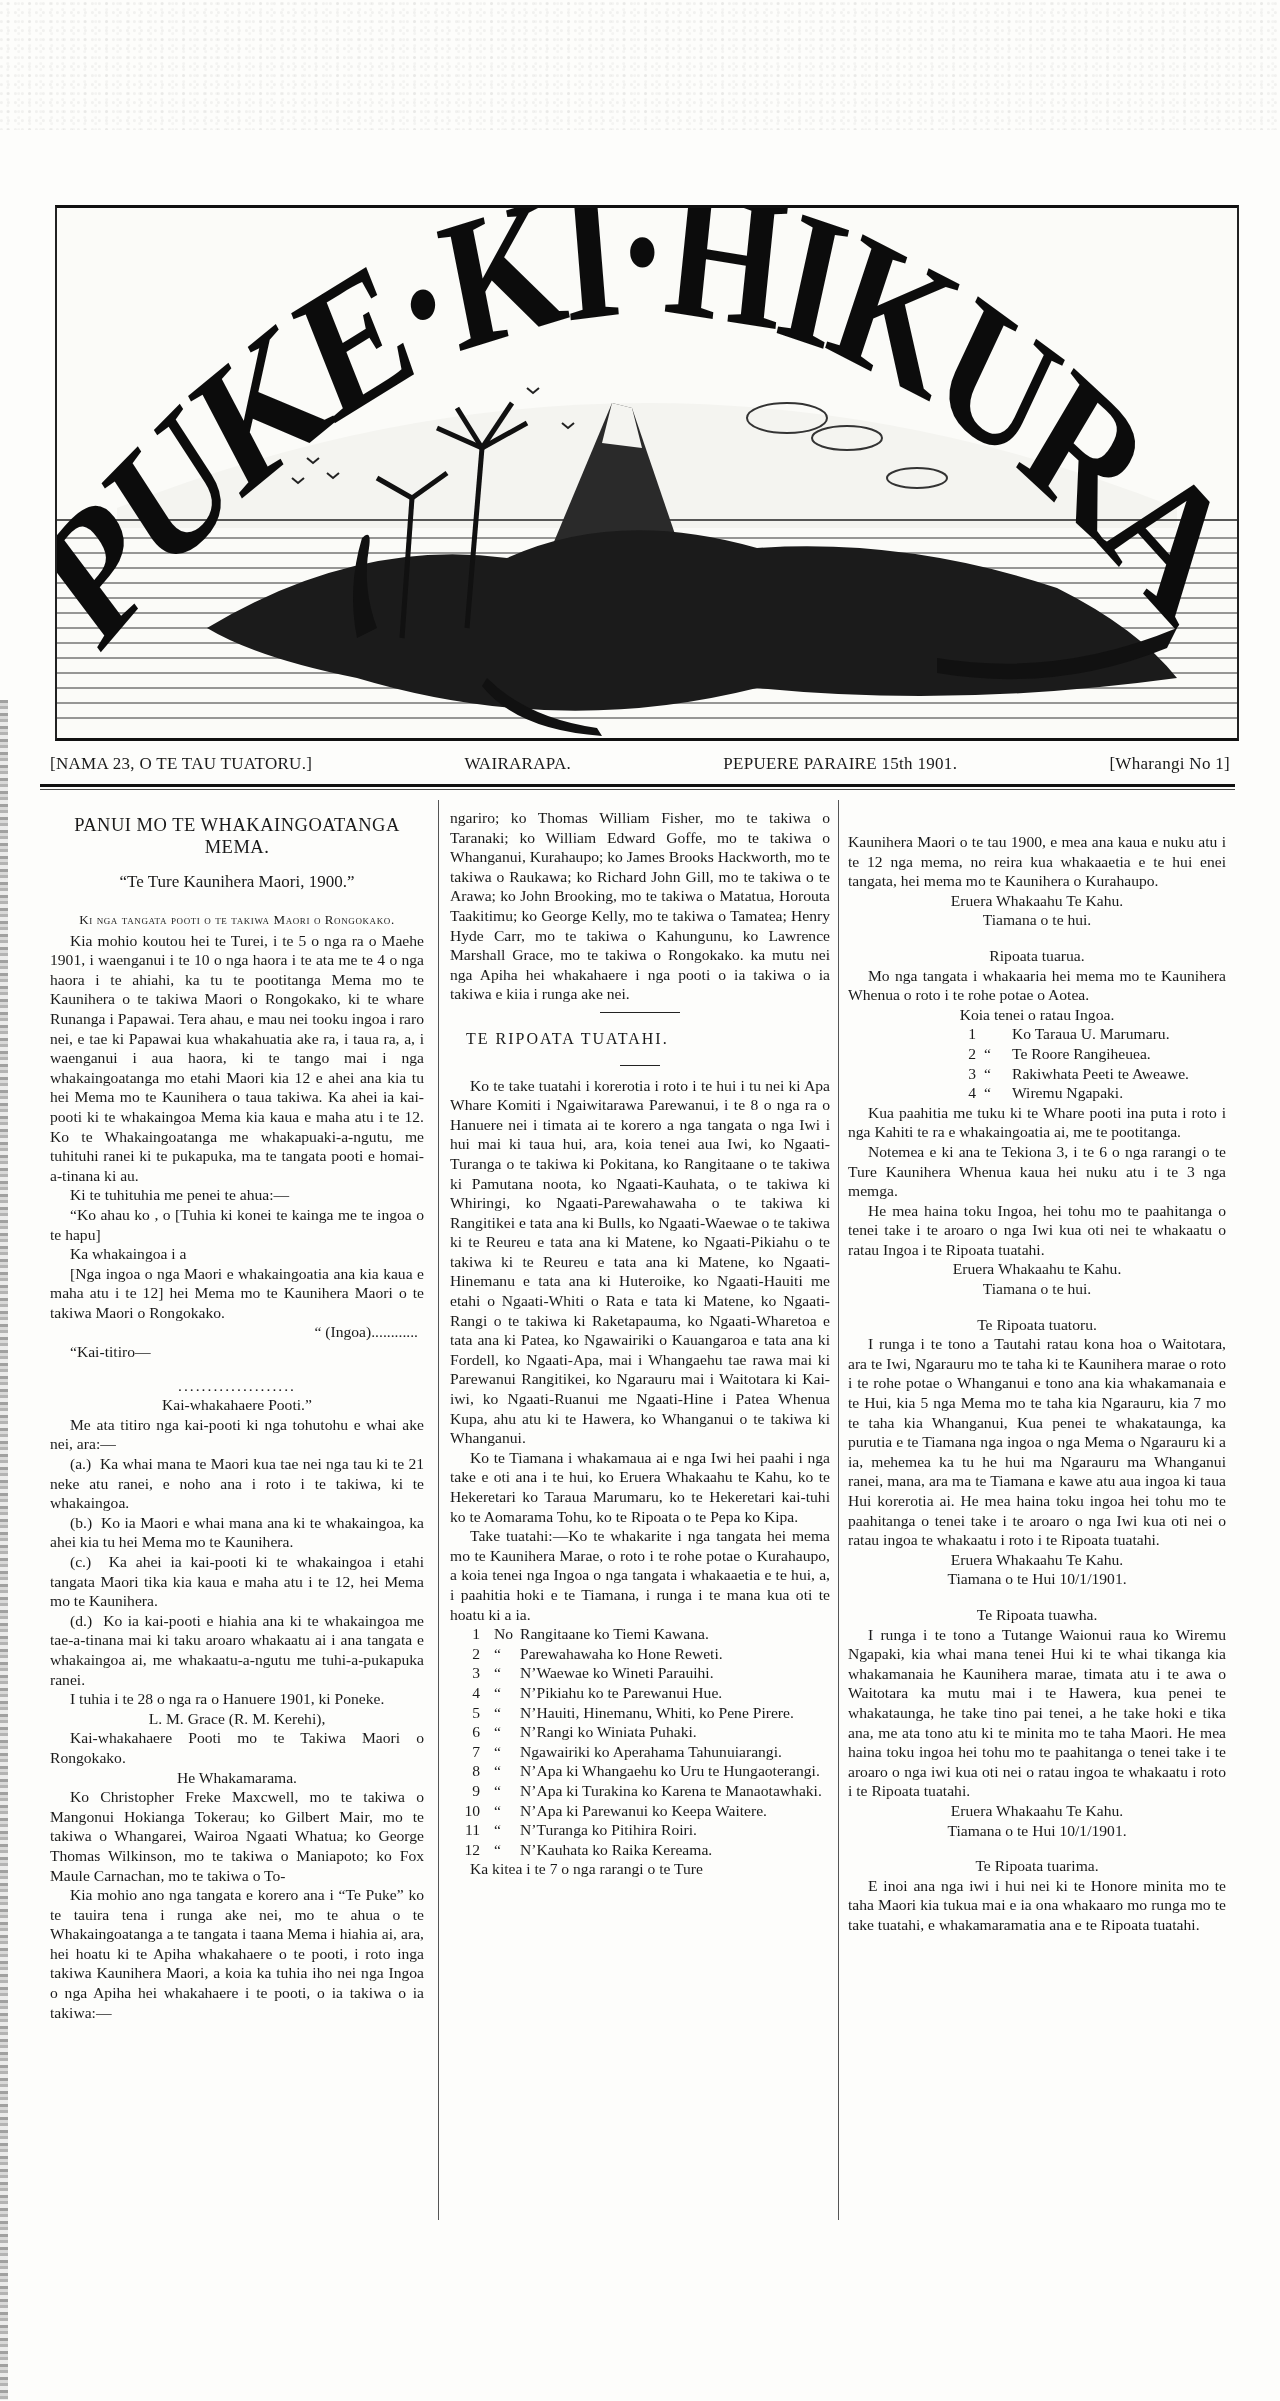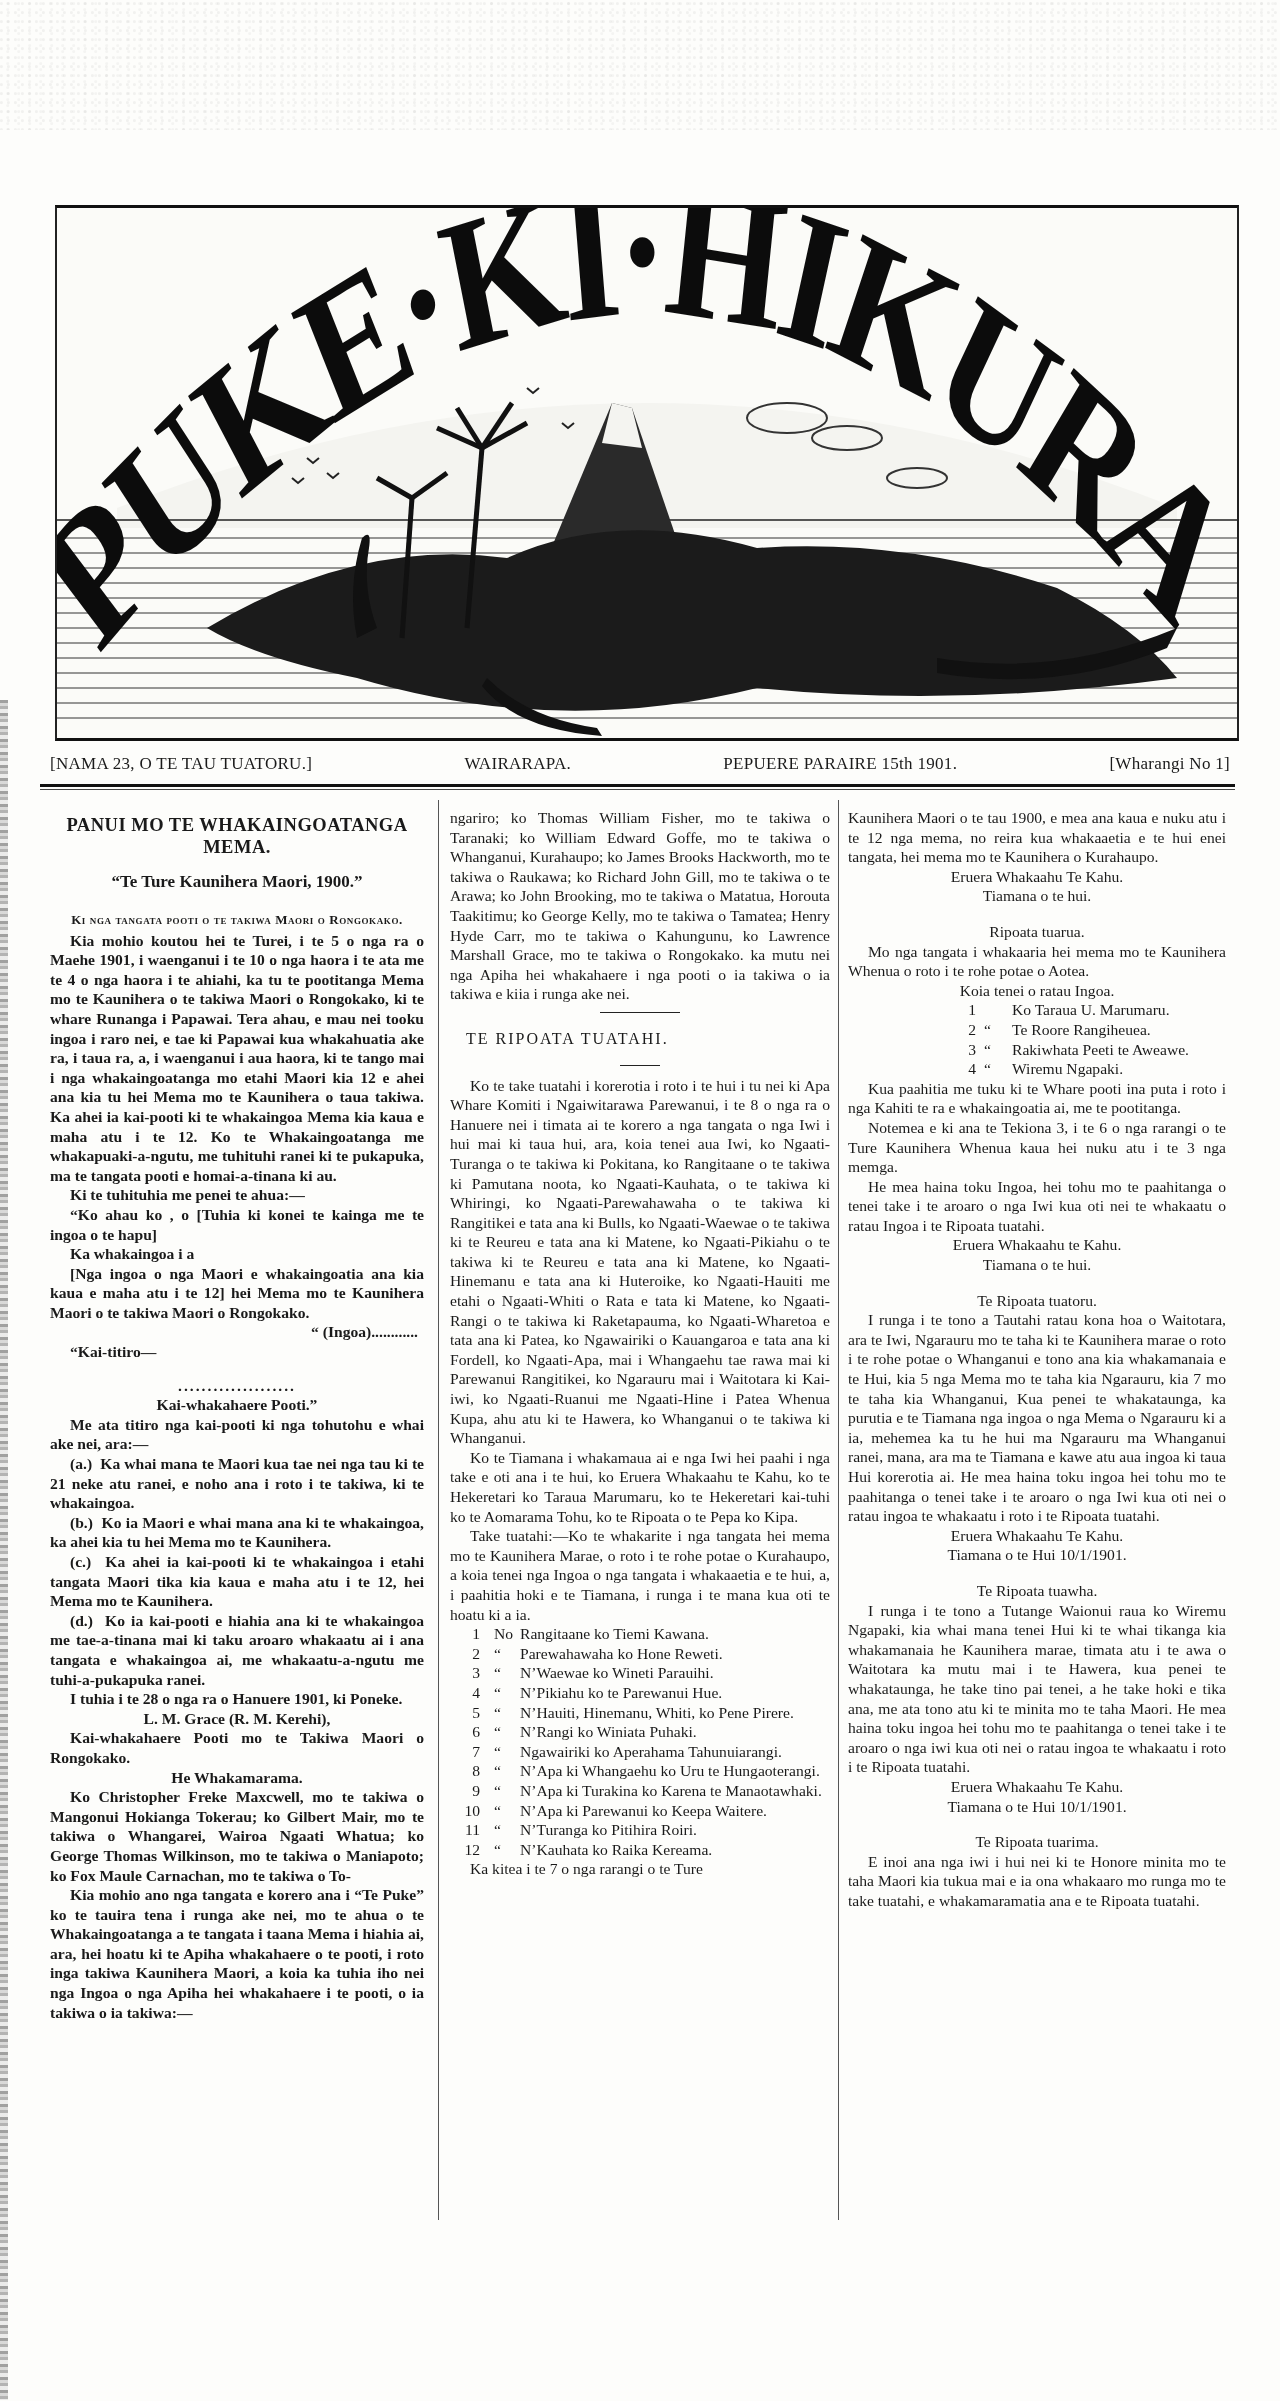--- a/index.html
+++ b/index.html
@@ -33,23 +33,23 @@
     position: absolute; left: 50px; top: 752px; width: 1180px; height: 24px;
     font-size: 17px; letter-spacing: 0.3px; display: flex; justify-content: space-between; align-items: center;
   }
   .dateline span { white-space: nowrap; }
   .rule-thick { position: absolute; left: 40px; width: 1195px; height: 3px; background: #111; top: 784px; }
   .rule-thin { position: absolute; left: 40px; width: 1195px; height: 1px; background: #444; top: 789px; }
 
   .col {
     position: absolute; top: 808px; font-size: 15.6px; line-height: 19.6px; text-align: justify;
   }
-  .col1 { left: 50px; width: 374px; font-weight: bold; }
+  .col1 { left: 50px; width: 374px; }
   .col2 { left: 450px; width: 380px; }
-  .col3 { left: 848px; width: 378px; }
+  .col3 { left: 848px; width: 378px; margin-top: 24px; }
   .col-rule { position: absolute; top: 800px; width: 1px; height: 1420px; background: #555; }
 
   .head-big { font-size: 18.5px; text-align: center; letter-spacing: 0.5px; line-height: 22px; margin: 6px 0 14px; }
   .head-quote { font-size: 17px; text-align: center; margin: 0 0 18px; }
   .head-small { font-size: 13px; text-align: center; letter-spacing: 0.6px; line-height: 19px; margin: 0 0 2px; font-variant: small-caps; }
   .p { text-indent: 20px; margin: 0; }
   .p-noind { margin: 0; }
   .center { text-align: center; margin: 0; }
   .center-gap { text-align: center; margin: 16px 0 0; }
   .sig { text-align: center; margin: 0; }

